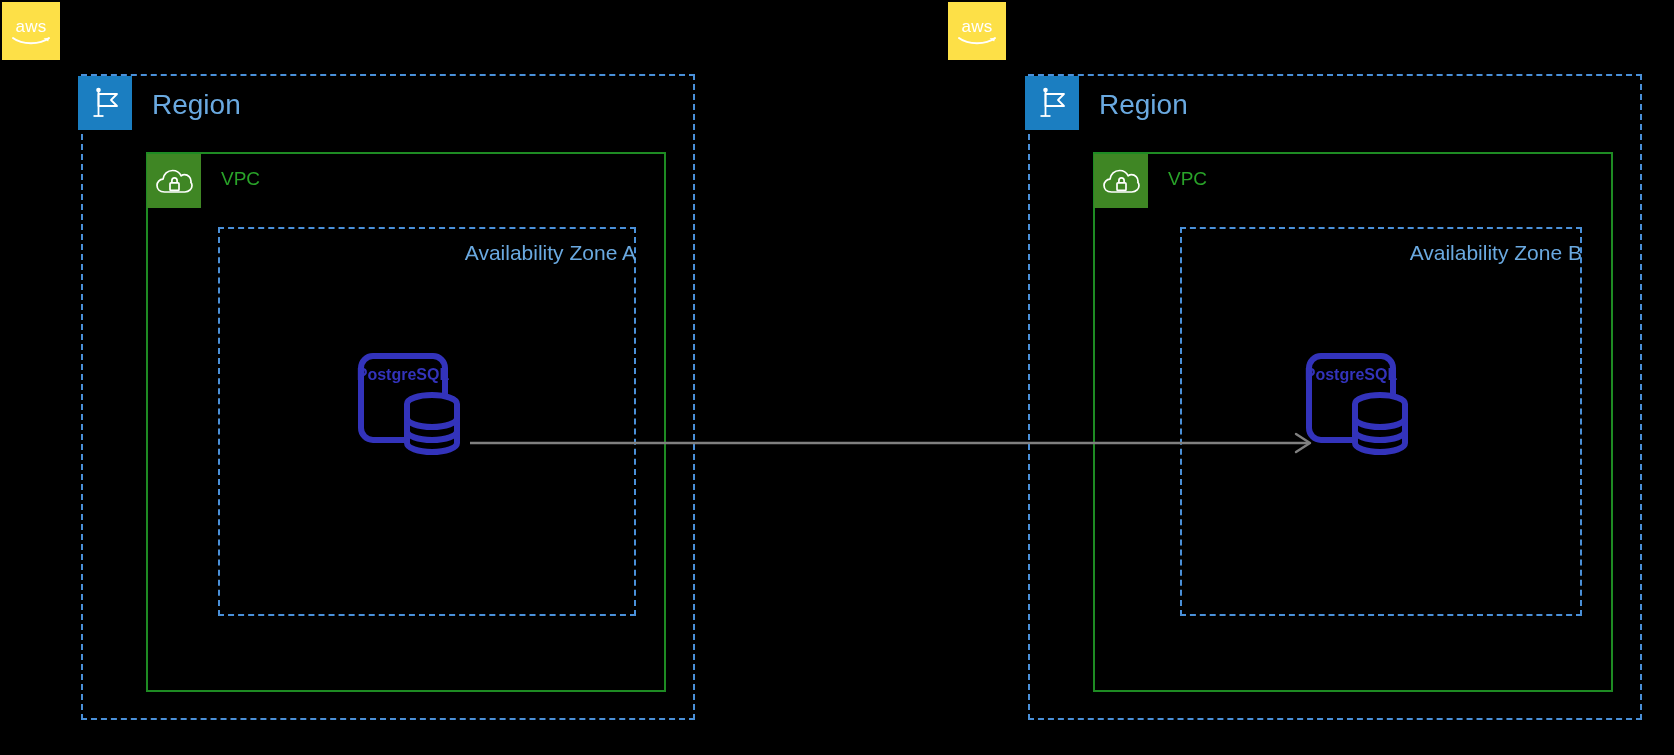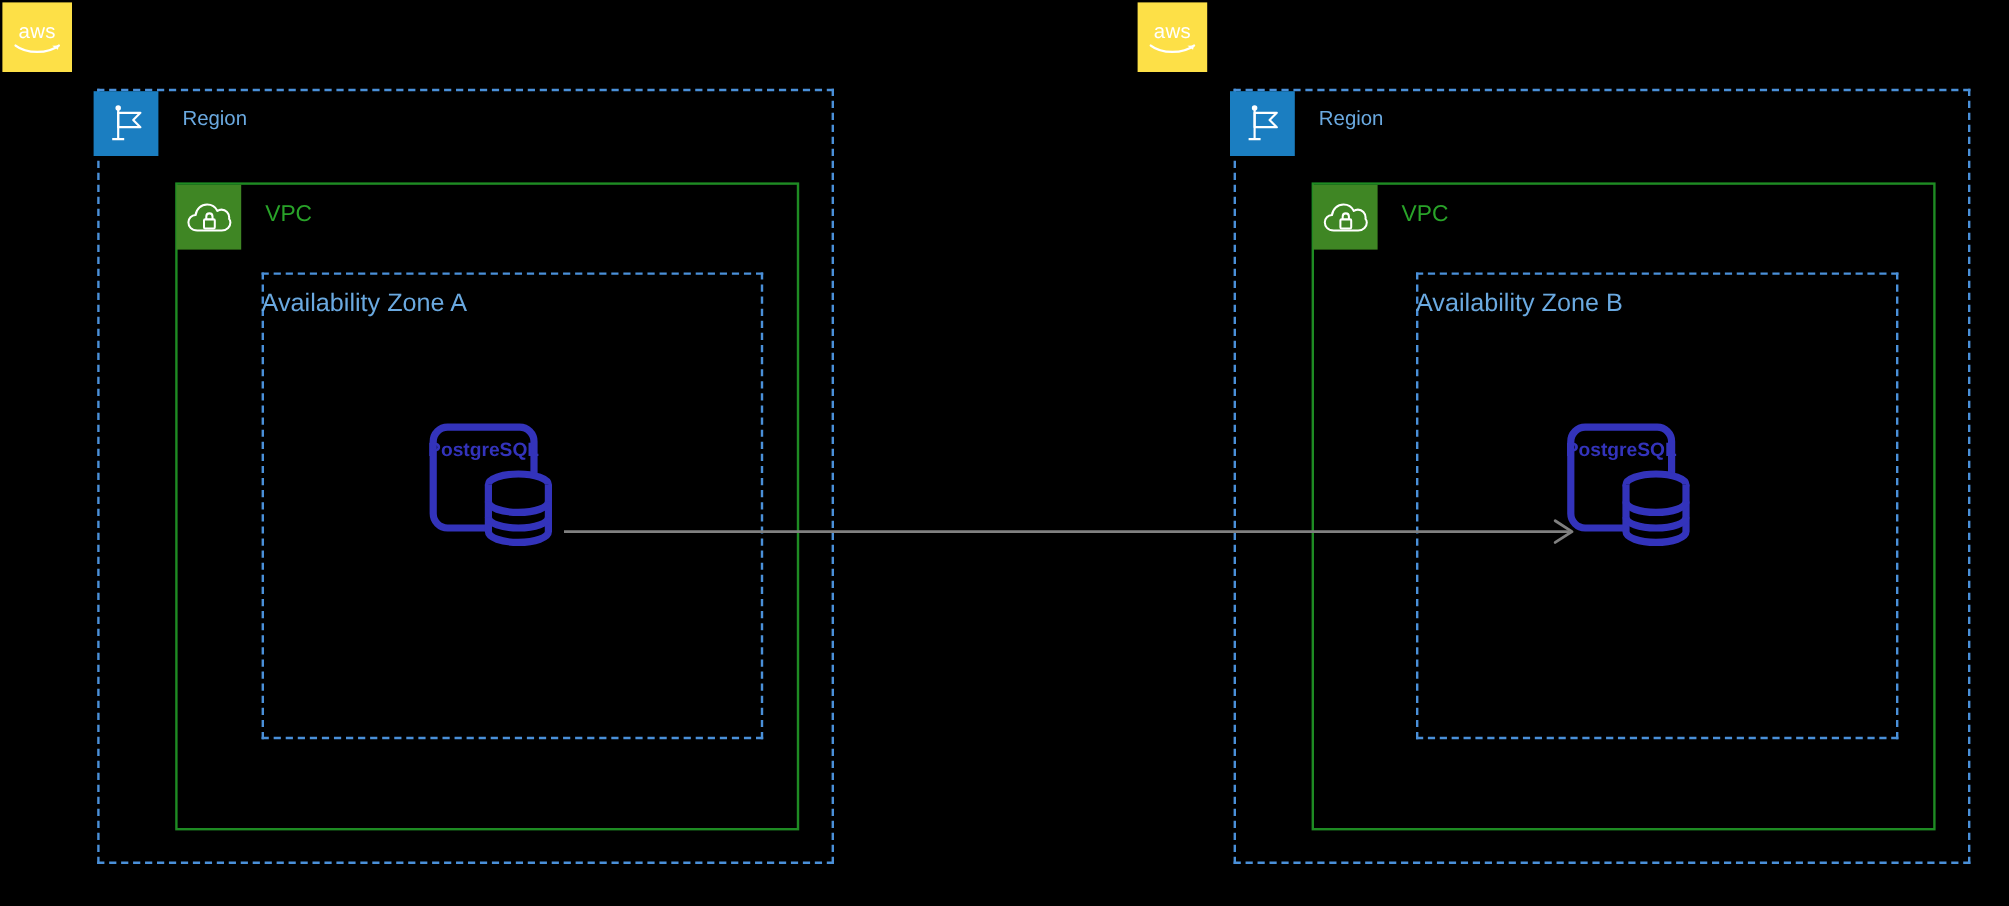--- a/index.html
+++ b/index.html
@@ -42,21 +42,21 @@
     width: 54px;
     height: 54px;
     background: #1B7EC1;
     display: flex;
     align-items: center;
     justify-content: center;
   }
   .region-label {
     position: absolute;
     color: #6AA9E0;
-    font-size: 17px;
+    font-size: 28px;
     font-family: "Liberation Sans", sans-serif;
     white-space: nowrap;
   }
 
   
   .vpc-box {
     position: absolute;
     border: 2px solid #1E8B23;
     background: transparent;
   }
@@ -82,21 +82,21 @@
     position: absolute;
     border: 2px dashed #4A90D9;
     background: transparent;
   }
   .az-label {
     position: absolute;
     color: #6AA9E0;
     font-size: 21px;
     font-family: "Liberation Sans", sans-serif;
     white-space: nowrap;
-    text-align: left;
+    text-align: right;
   }
 
   
   .pg-node {
     position: absolute;
     width: 112px;
     height: 112px;
     text-align: center;
   }
   .pg-node svg { display: block; }

